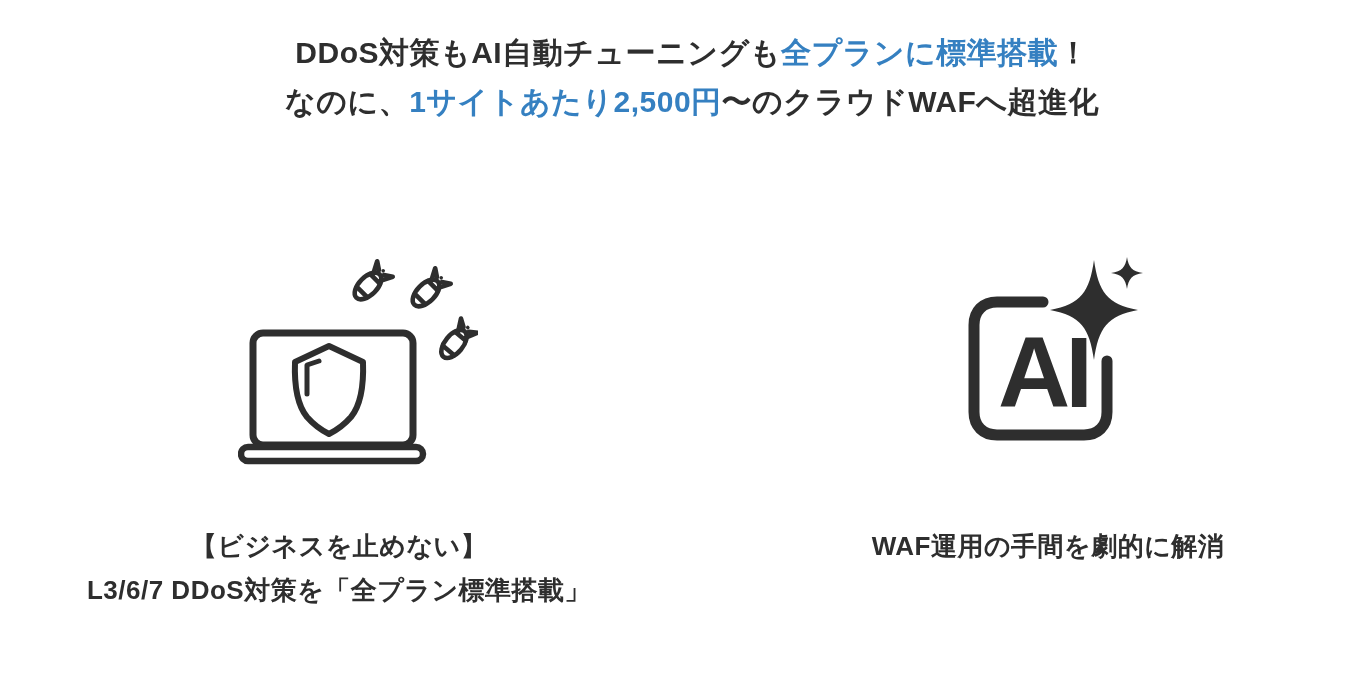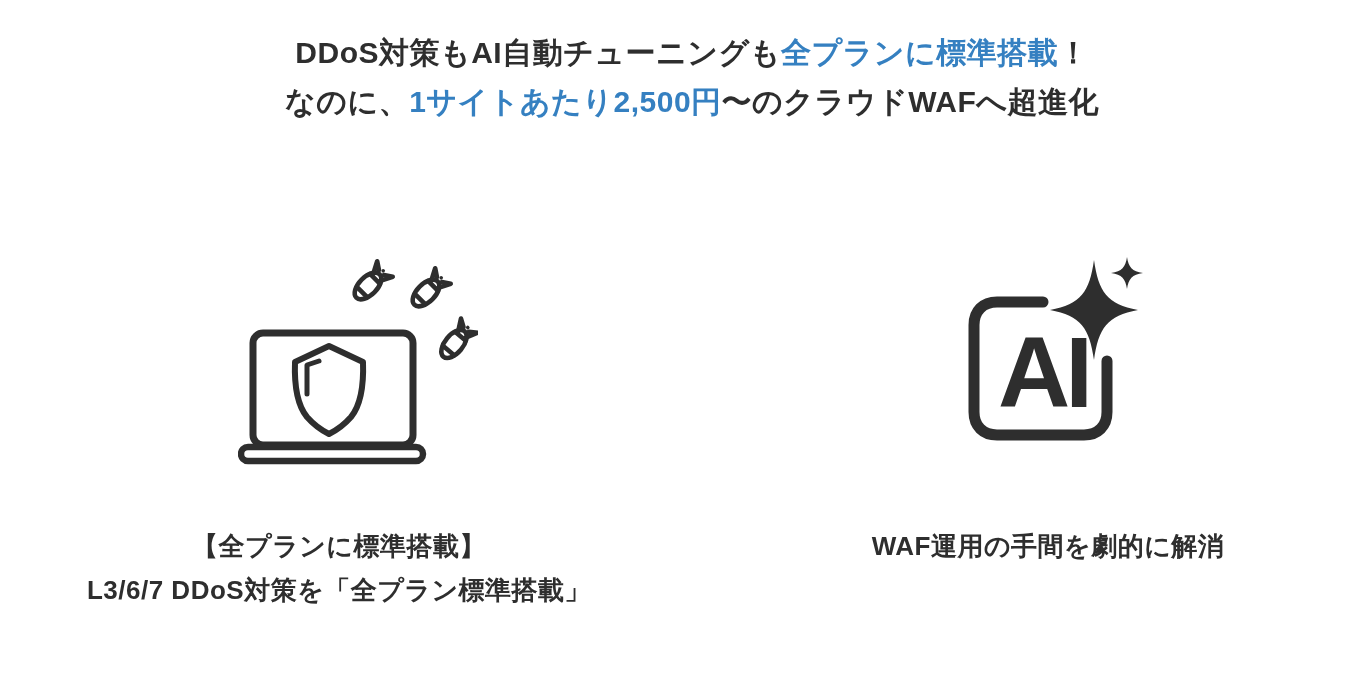--- a/index.html
+++ b/index.html
@@ -73,21 +73,21 @@
   </svg>
 
   <svg class="icon-right" viewBox="0 0 190 195" aria-hidden="true">
     <path d="M 82,50 L 36,50 C 22,50 13,59 13,73 L 13,160 C 13,174 22,183 36,183 L 123,183 C 137,183 146,174 146,160 L 146,109" fill="none" stroke="#2e2e2e" stroke-width="11" stroke-linecap="round" stroke-linejoin="round"></path>
     <text class="ai-label" x="82" y="155" text-anchor="middle">AI</text>
     <path fill="#2e2e2e" d="M 133,8 C 137.5,40 146,52 177,58 C 146,64 137.5,76 133,108 C 128.5,76 120,64 89,58 C 120,52 128.5,40 133,8 Z"></path>
     <path fill="#2e2e2e" d="M 166,5 C 167.5,15 171,19.5 182,21 C 171,22.5 167.5,27 166,37 C 164.5,27 161,22.5 150,21 C 161,19.5 164.5,15 166,5 Z"></path>
   </svg>
 
   <div class="caption caption-left">
-    <div>【全プランに標準搭載】</div>
+    <div>【ビジネスを止めない】</div>
     <div>L3/6/7 DDoS対策を「全プラン標準搭載」</div>
   </div>
 
   <div class="caption caption-right">
     <div>WAF運用の手間を劇的に解消</div>
   </div>
 
 </div>
 
 </body></html>

